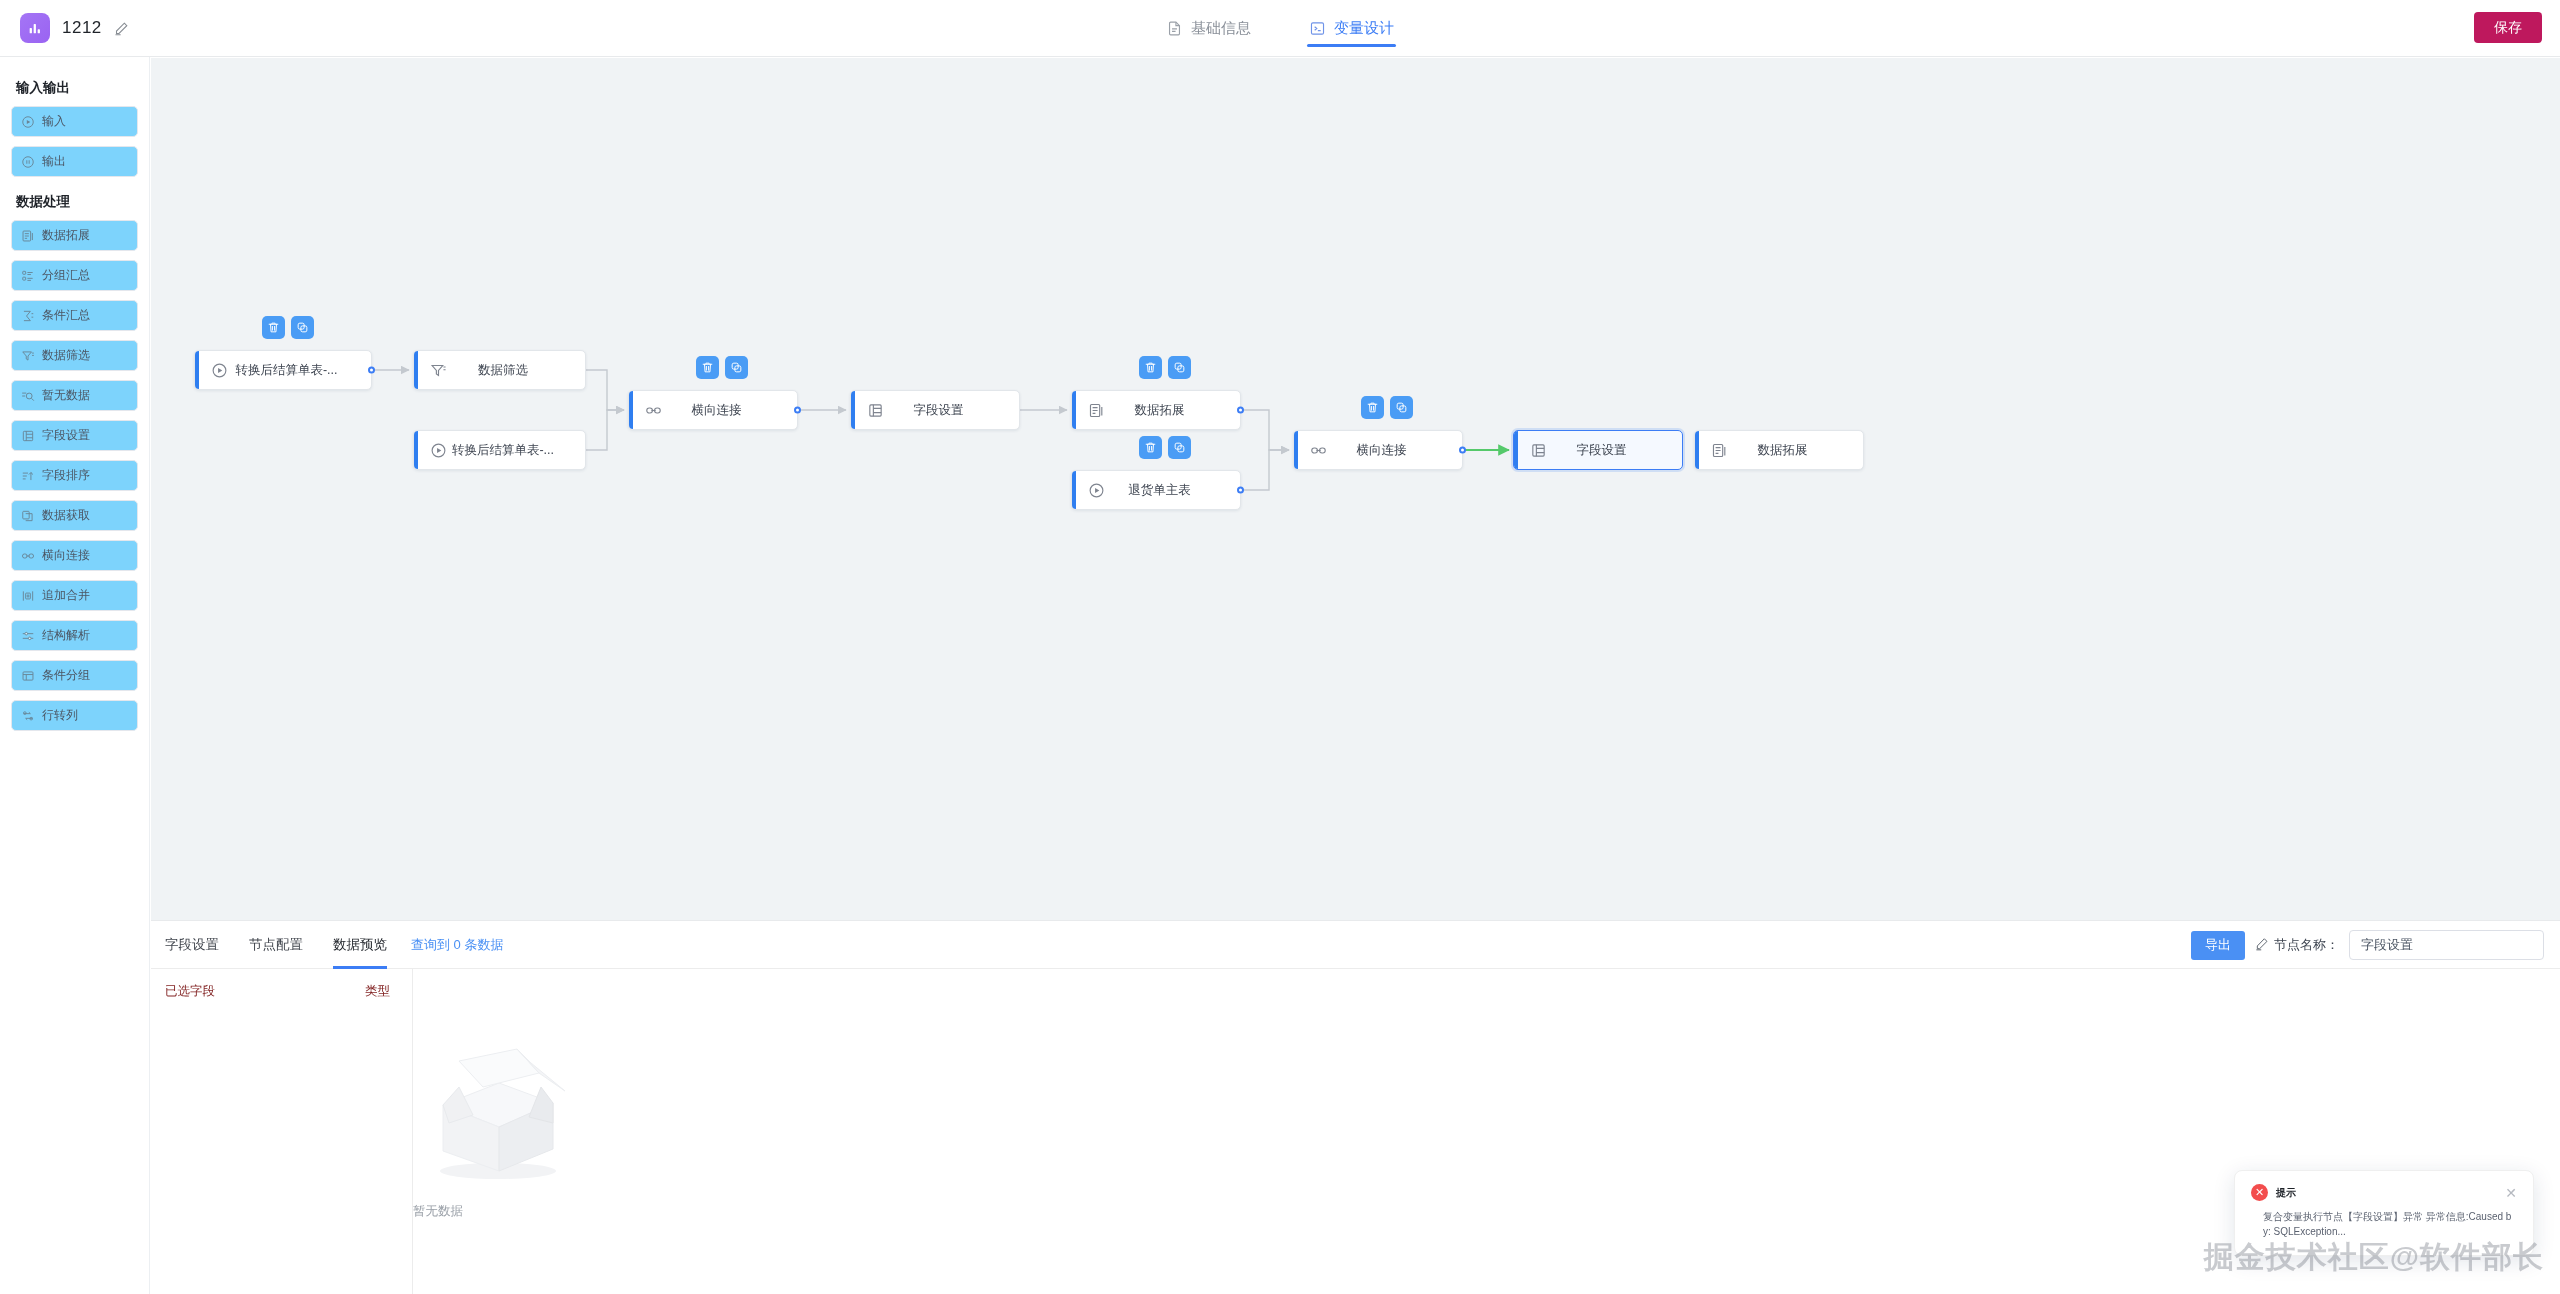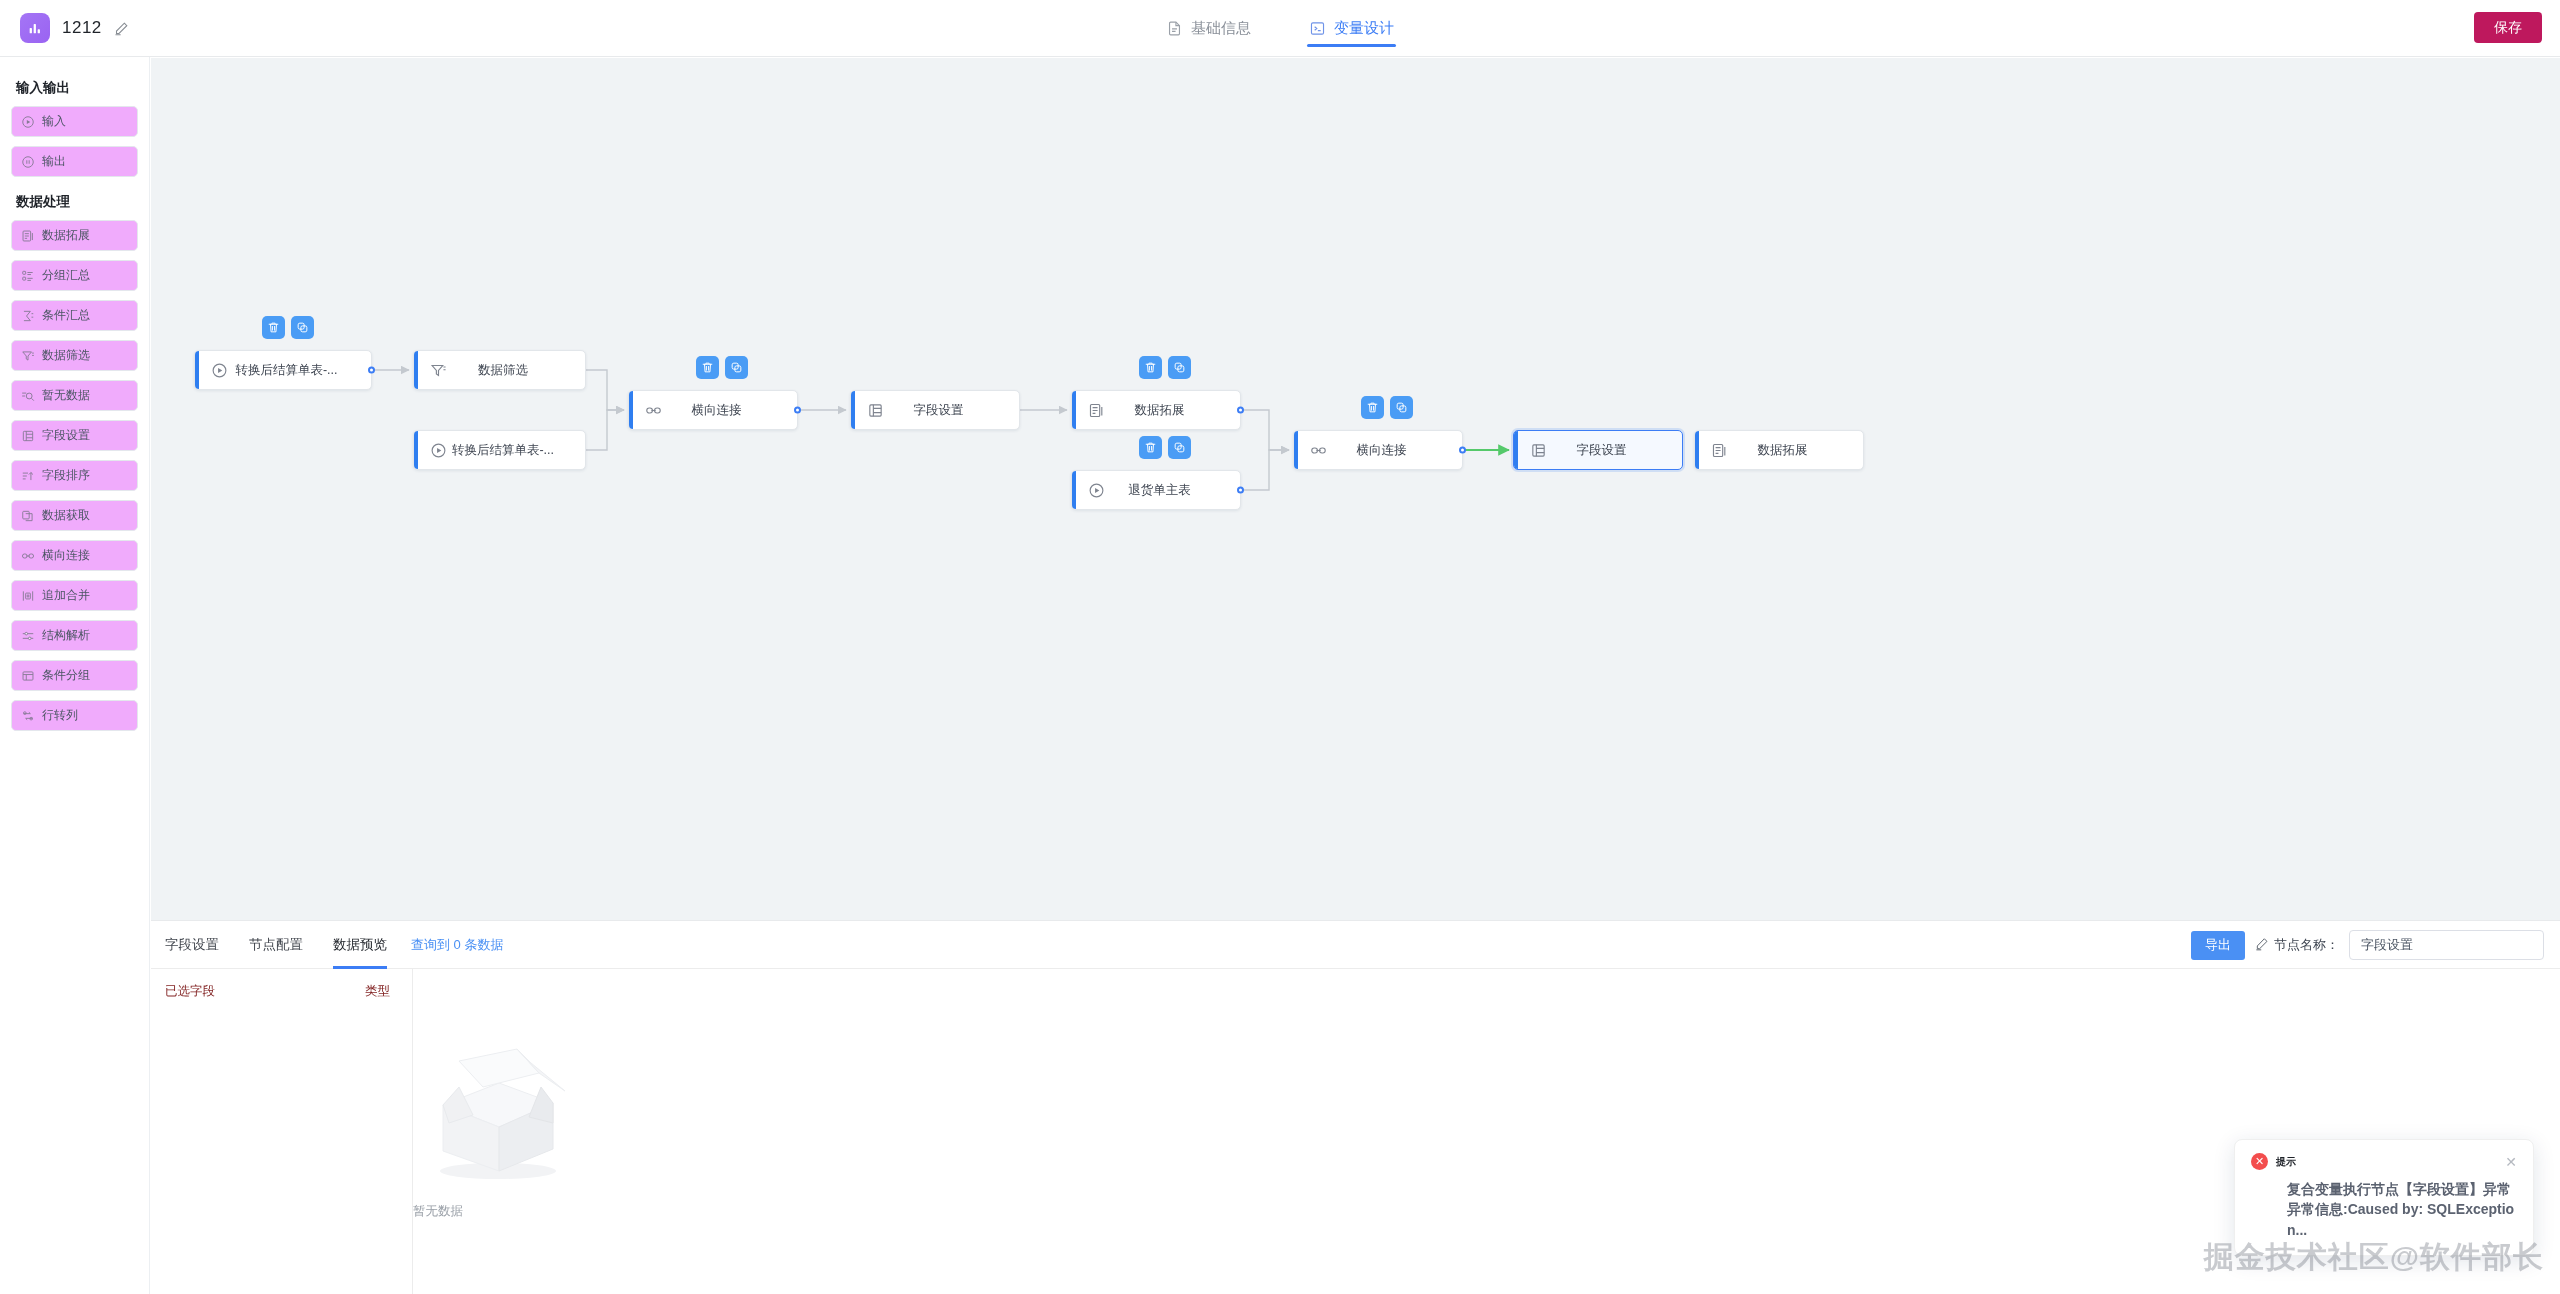--- a/index.html
+++ b/index.html
@@ -57,21 +57,21 @@
     padding: 14px 11px 0 11px; overflow: hidden;
   }
   .side-group-title {
     font-size: 13.5px; font-weight: bold; color: #1f2329;
     margin: 8px 0 9px 5px;
   }
   .side-item {
     height: 31px; border: 1px solid #e4e7ed; border-radius: 5px;
     display: flex; align-items: center; gap: 7px; padding-left: 9px;
     margin-bottom: 9px; font-size: 12px; color: #4b5563;
-    background: #f0abfc; cursor: grab;
+    background: #7dd3fc; cursor: grab;
   }
   .side-item .sico { width: 14px; height: 14px; flex: 0 0 14px; opacity:.72;}
 
   
   .canvas {
     position: absolute; left: 151px; top: 58px;
     width: 2409px; height: 862px;
     background: #f0f3f5;
     overflow: hidden;
   }
@@ -174,22 +174,22 @@
   }
   .toast-head { display: flex; align-items: center; gap: 8px; }
   .toast-ico {
     width: 17px; height: 17px; border-radius: 50%; background: #f34d4d;
     display: flex; align-items: center; justify-content: center;
     color: #fff; font-size: 11px; line-height: 1;
   }
   .toast-title { font-size: 10px; color: #1f2329; font-weight: bold; flex: 1; }
   .toast-close { font-size: 14px; color: #b5b9c0; cursor: pointer; line-height: 1; }
   .toast-msg {
-    margin-top: 9px; margin-left: 36px; font-size: 14px;
-    color: #5b6270; line-height: 1.45; word-break: break-all; font-weight: bold;
+    margin-top: 9px; margin-left: 12px; font-size: 10px;
+    color: #5b6270; line-height: 1.45; word-break: break-all;
   }
   .watermark {
     position: absolute; right: 16px; bottom: 16px;
     font-size: 30px; color: rgba(120,125,135,.40);
     white-space: nowrap; pointer-events: none; font-weight: bold;
     letter-spacing: 1px;
   }
 </style>
 </head>
 <body>

